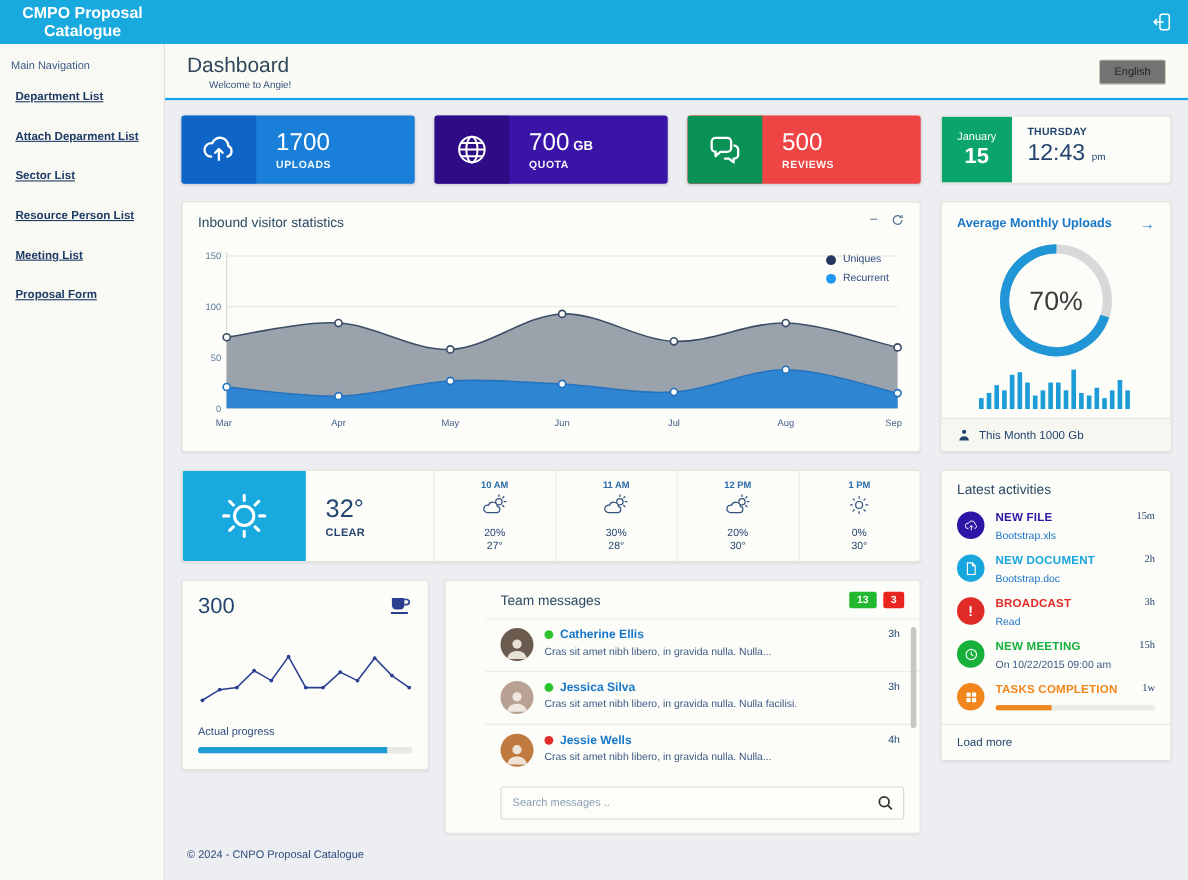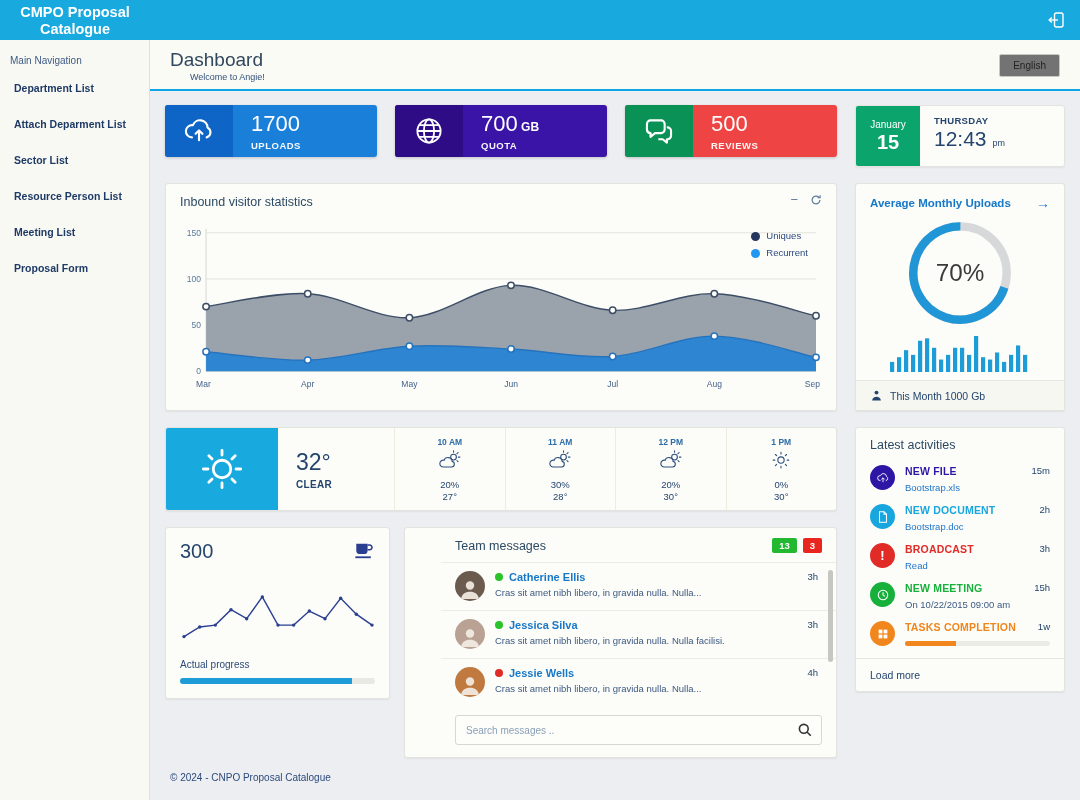--- a/index.html
+++ b/index.html
@@ -6,32 +6,32 @@
   html,body { width:1080px; height:800px; overflow:hidden; background:#eceef2; }
   .topbar { position:fixed; top:0; left:0; right:0; height:40px; background:#18a9de; display:flex; align-items:center; z-index:5; }
   .brand { width:150px; color:#fff; font-weight:bold; font-size:14.5px; line-height:1.12; text-align:center; padding-top:1px; }
   .topbar-spacer { flex:1; }
   .logout-btn { margin-right:14px; width:20px; height:20px; color:#fff; cursor:pointer; }
   .logout-btn svg { width:100%; height:100%; }
 
   .layout { display:flex; padding-top:40px; height:800px; }
   aside { width:150px; flex:none; background:#f9f9f3; border-right:1px solid #e0e0da; }
   .nav-section { font-size:10px; color:#3d5a85; padding:15px 10px 4px 10px; }
-  .nav-item { font-size:10.5px; font-weight:bold; color:#1e3a66; padding:12px 8px 12px 14px; cursor:pointer; }
+  .nav-item { font-size:10.5px; font-weight:bold; color:#1e3a66; padding:12px 8px 12px 14px; cursor:pointer;text-decoration:underline; }
 
   main { flex:1; display:flex; flex-direction:column; height:760px; }
   .page-head { background:#fbfbf6; border-bottom:2px solid #0ea5e9; padding:9px 20px 7px 20px; display:flex; align-items:center; flex:none; }
   .page-title { font-size:19px; font-weight:normal; color:#31475c; }
   .page-subtitle { font-size:9px; color:#33517a; margin-top:1px;margin-left:20px; }
   .lang-btn { margin-left:auto; background:#737373; border:1px solid #c9c9c2; border-radius:2px; font-size:10px; color:#222; padding:5px 13px; cursor:pointer;text-align:center; }
 
   .content { padding:14px 15px 0 15px; flex:1; }
   .grid2 { display:grid; grid-template-columns:1fr 210px; gap:16px 18px; }
   .stats-left { display:grid; grid-template-columns:repeat(3,1fr); gap:18px; }
-  .stat-card { height:52px; border-radius:3px; display:flex; overflow:hidden; color:#fff; box-shadow:0 1px 3px rgba(0,0,0,.18); cursor:pointer; }
+  .stat-card { height:62px; border-radius:3px; display:flex; overflow:hidden; color:#fff; box-shadow:0 1px 3px rgba(0,0,0,.18); cursor:pointer; }
   .stat-icon { width:68px; flex:none; display:flex; align-items:center; justify-content:center; }
   .stat-icon svg { width:34px; height:34px; }
   .stat-body { flex:1; display:flex; flex-direction:column; justify-content:center; padding-left:18px; }
   .stat-value { font-size:22px; }
   .stat-value .unit { font-size:12px; font-weight:bold; }
   .stat-label { font-size:9.5px; font-weight:bold; letter-spacing:.5px; opacity:.95; margin-top:3px; }
 
   .date-card { height:62px; background:#fdfdfa; border-radius:3px; display:flex; overflow:hidden; box-shadow:0 1px 3px rgba(0,0,0,.12); }
   .date-left { width:64px; flex:none; color:#fff; display:flex; flex-direction:column; align-items:center; justify-content:center; }
   .date-month { font-size:10px; }
@@ -109,21 +109,21 @@
   .activities-card { padding-top:10px; }
   .act-title { padding:0 14px 4px 14px; font-size:12.5px; color:#2c4a63; }
   .act-item { display:flex; gap:10px; padding:9px 14px 2px 14px; cursor:pointer; }
   .act-icon { width:25px; height:25px; border-radius:50%; flex:none; display:flex; align-items:center; justify-content:center; color:#fff; }
   .act-icon svg { width:14px; height:14px; }
   .act-body { flex:1; }
   .act-label { font-size:10.5px; font-weight:bold; letter-spacing:.2px; }
   .act-sub { font-size:9.5px; margin-top:5px; }
   .act-bar { height:5px; background:#ecece6; border-radius:3px; margin-top:8px; width:100%; overflow:hidden; }
   .act-bar-fill { height:100%; }
-  .act-time { font-size:9.5px; color:#24456e; }
+  .act-time { font-size:9.5px; color:#24456e;font-family:Liberation Serif, serif; }
   .load-more { border-top:1px solid #e6e6e0; margin-top:10px; padding:10px 14px; font-size:10.5px; color:#24456e; cursor:pointer; }
 
   .copyright { padding:14px 5px 0 5px; font-size:10px; color:#2c4a7c; }
 </style>
 </head>
 <body>
 
 <header class="topbar">
   <div class="brand">CMPO Proposal Catalogue</div>
   <div class="topbar-spacer"></div>

